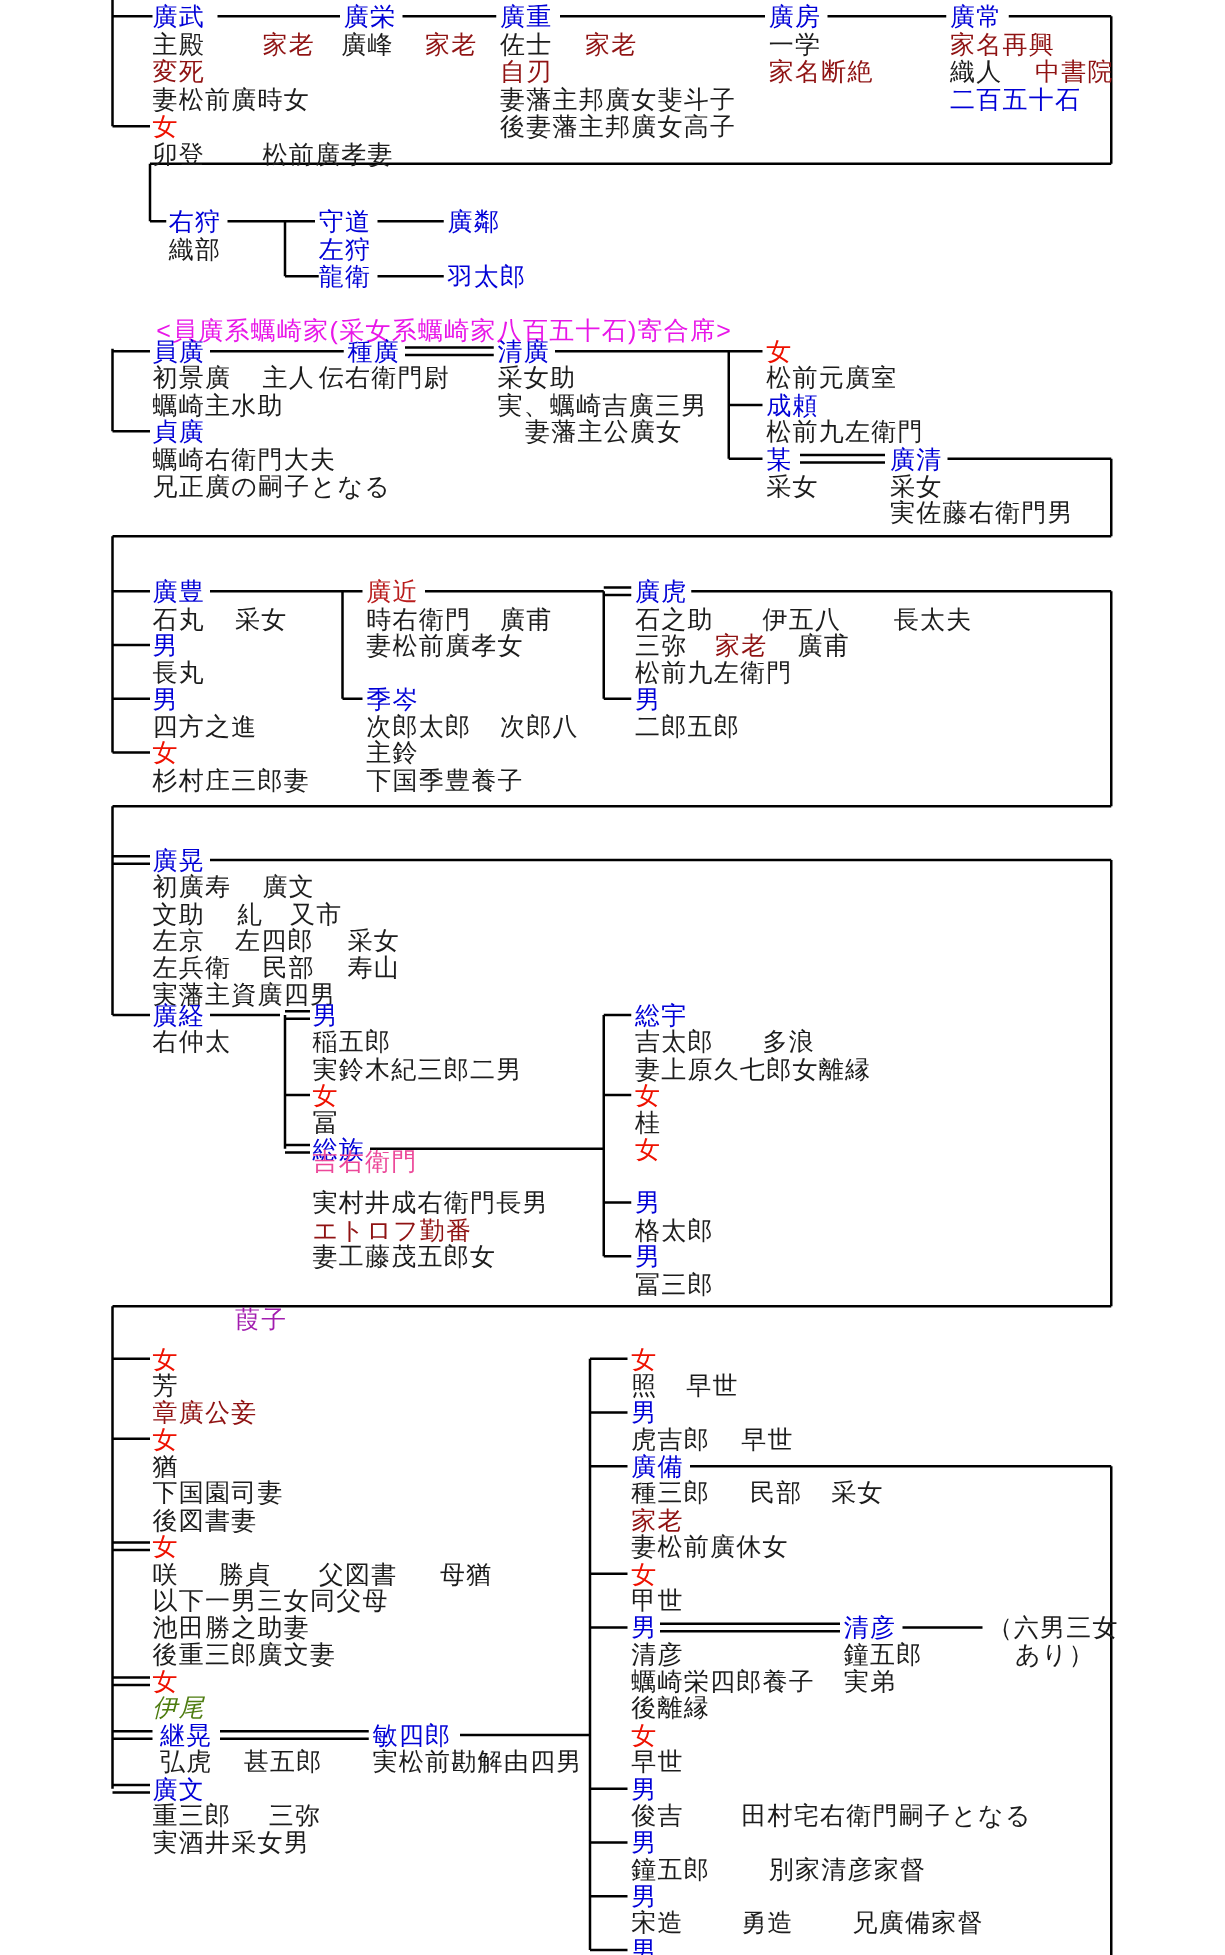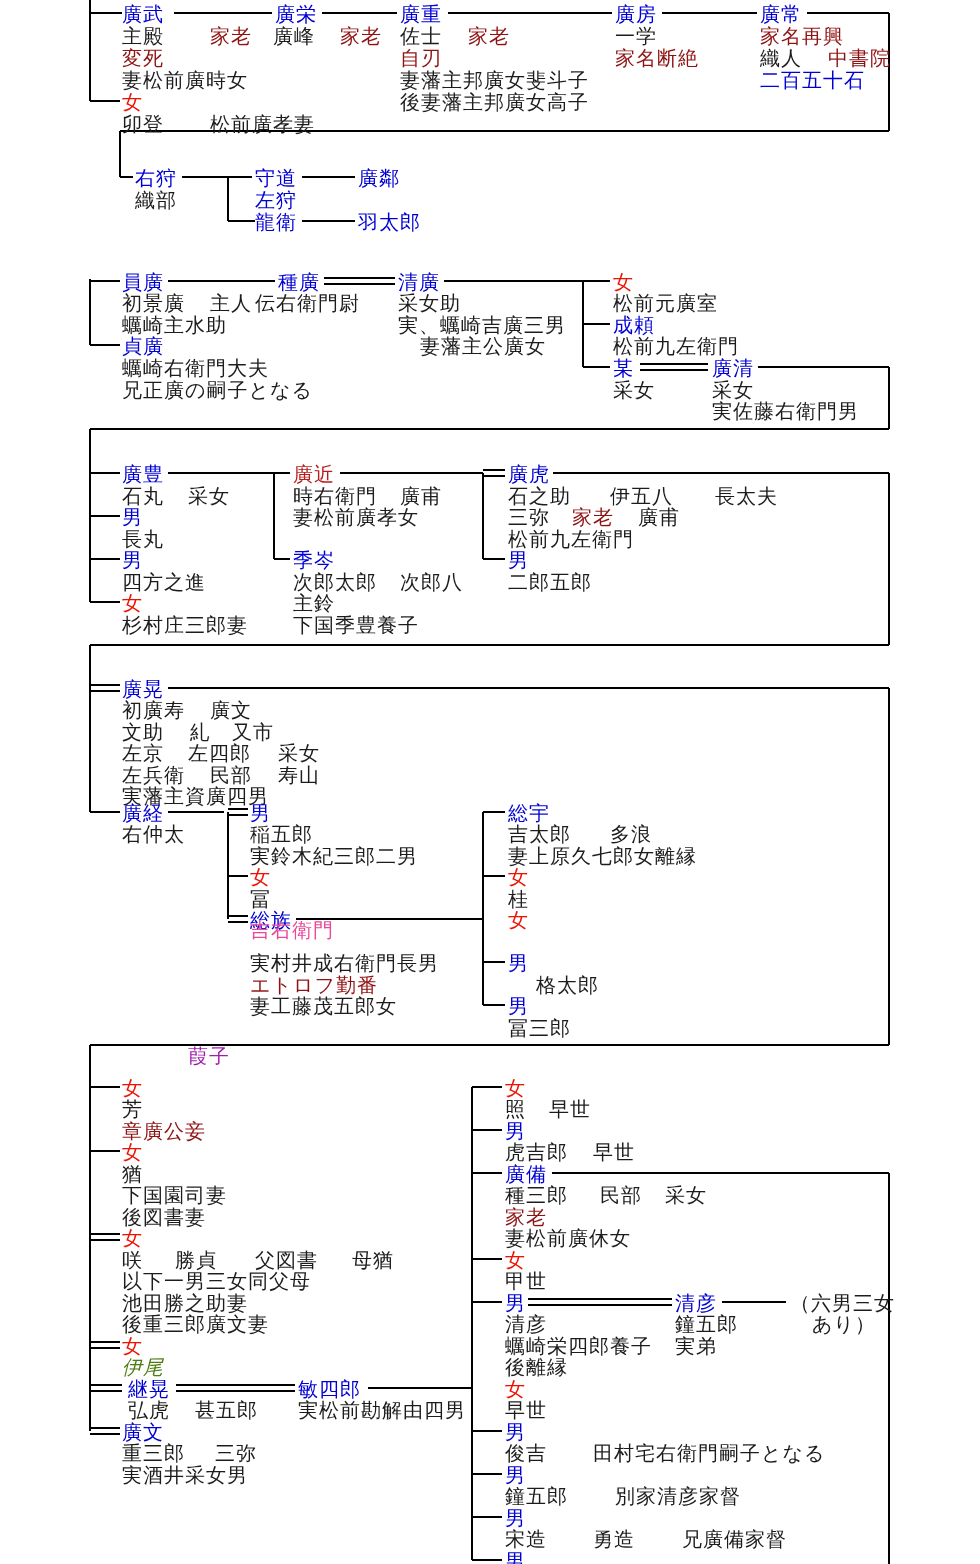--- a/index.html
+++ b/index.html
@@ -17,20 +17,21 @@
     letter-spacing:1px;
     white-space:pre;
   }
   .hl{position:absolute;height:2px;}
   .vl{position:absolute;width:2px;}
 </style>
 </head>
 <body>
 
 <div id="chart" style="width: 980px; height: 1564px; background: rgb(255, 255, 255);">
+  <div class="lbl" style="left: 125px; top: 255px; color: rgb(232, 22, 232);">&lt;員廣系蠣崎家(采女系蠣崎家八百五十石)寄合席&gt;</div>
 <div class="hl" style="left: 90px; top: 12px; width: 32px; background: rgb(0, 0, 0);"></div>
     <div class="hl" style="left: 174px; top: 12px; width: 98px; background: rgb(0, 0, 0);"></div>
     <div class="hl" style="left: 322px; top: 12px; width: 75px; background: rgb(0, 0, 0);"></div>
     <div class="hl" style="left: 448px; top: 12px; width: 164px; background: rgb(0, 0, 0);"></div>
     <div class="hl" style="left: 662px; top: 12px; width: 95px; background: rgb(0, 0, 0);"></div>
     <div class="hl" style="left: 807px; top: 12px; width: 82px; background: rgb(0, 0, 0);"></div>
     <div class="hl" style="left: 90px; top: 100px; width: 30px; background: rgb(0, 0, 0);"></div>
     <div class="hl" style="left: 120px; top: 130px; width: 769px; background: rgb(0, 0, 0);"></div>
     <div class="hl" style="left: 120px; top: 176px; width: 13px; background: rgb(0, 0, 0);"></div>
     <div class="hl" style="left: 182px; top: 176px; width: 70px; background: rgb(0, 0, 0);"></div>
@@ -228,21 +229,21 @@
     <div class="lbl" style="left: 250px; top: 867px; color: rgb(238, 17, 0);">女</div>
     <div class="lbl" style="left: 508px; top: 867px; color: rgb(238, 17, 0);">女</div>
     <div class="lbl" style="left: 250px; top: 889px; color: rgb(28, 28, 28);">冨</div>
     <div class="lbl" style="left: 508px; top: 889px; color: rgb(28, 28, 28);">桂</div>
     <div class="lbl" style="left: 250px; top: 910px; color: rgb(0, 0, 214);">総族</div>
     <div class="lbl" style="left: 508px; top: 910px; color: rgb(238, 17, 0);">女</div>
     <div class="lbl" style="left: 250px; top: 920px; color: #ec4899; text-align: center;">吉右衛門</div>
     <div class="lbl" style="left: 250px; top: 953px; color: rgb(28, 28, 28);">実村井成右衛門長男</div>
     <div class="lbl" style="left: 508px; top: 953px; color: rgb(0, 0, 214);">男</div>
     <div class="lbl" style="left: 250px; top: 975px; color: rgb(143, 18, 18);">エトロフ勤番</div>
-    <div class="lbl" style="left: 508px; top: 975px; color: rgb(28, 28, 28); margin-left: 28px;">格太郎</div>
+    <div class="lbl" style="left: 508px; top: 975px; color: rgb(28, 28, 28);">格太郎</div>
     <div class="lbl" style="left: 250px; top: 996px; color: rgb(28, 28, 28);">妻工藤茂五郎女</div>
     <div class="lbl" style="left: 508px; top: 996px; color: rgb(0, 0, 214);">男</div>
     <div class="lbl" style="left: 508px; top: 1018px; color: rgb(28, 28, 28);">冨三郎</div>
     <div class="lbl" style="left: 122px; top: 1078px; color: rgb(238, 17, 0);">女</div>
     <div class="lbl" style="left: 122px; top: 1099px; color: rgb(28, 28, 28);">芳</div>
     <div class="lbl" style="left: 188px; top: 1047px; color: #a21caf; font-family: Liberation Mono, monospace;">葭子</div>
     <div class="lbl" style="left: 122px; top: 1121px; color: rgb(143, 18, 18);">章廣公妾</div>
     <div class="lbl" style="left: 122px; top: 1142px; color: rgb(238, 17, 0);">女</div>
     <div class="lbl" style="left: 122px; top: 1164px; color: rgb(28, 28, 28);">猶</div>
     <div class="lbl" style="left: 122px; top: 1185px; color: rgb(28, 28, 28);">下国園司妻</div>

